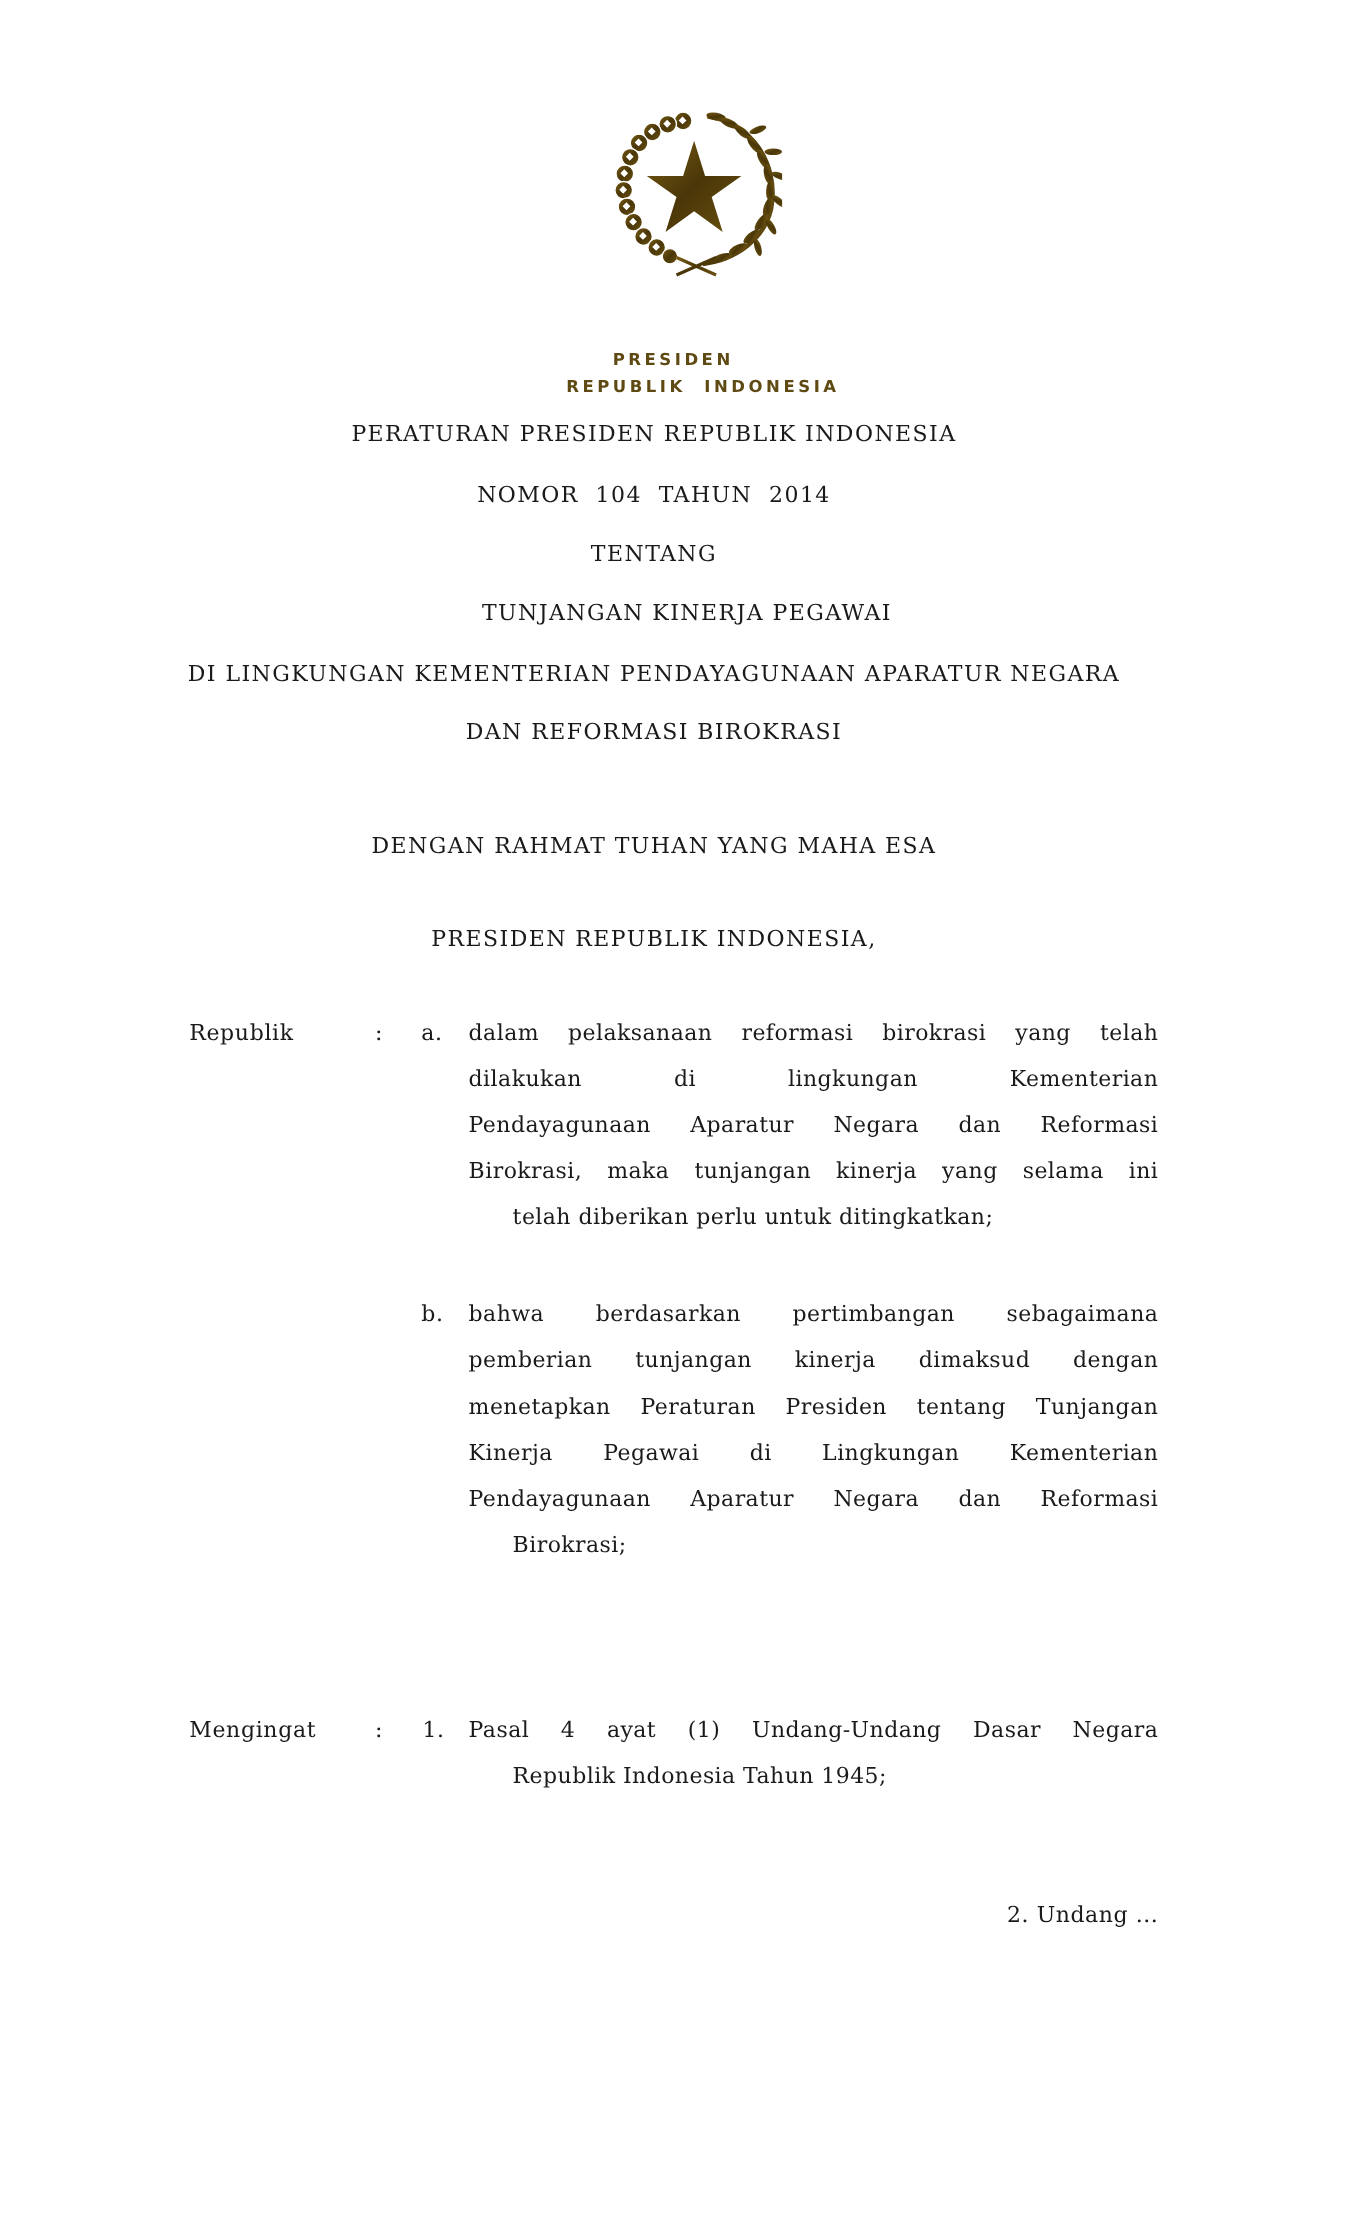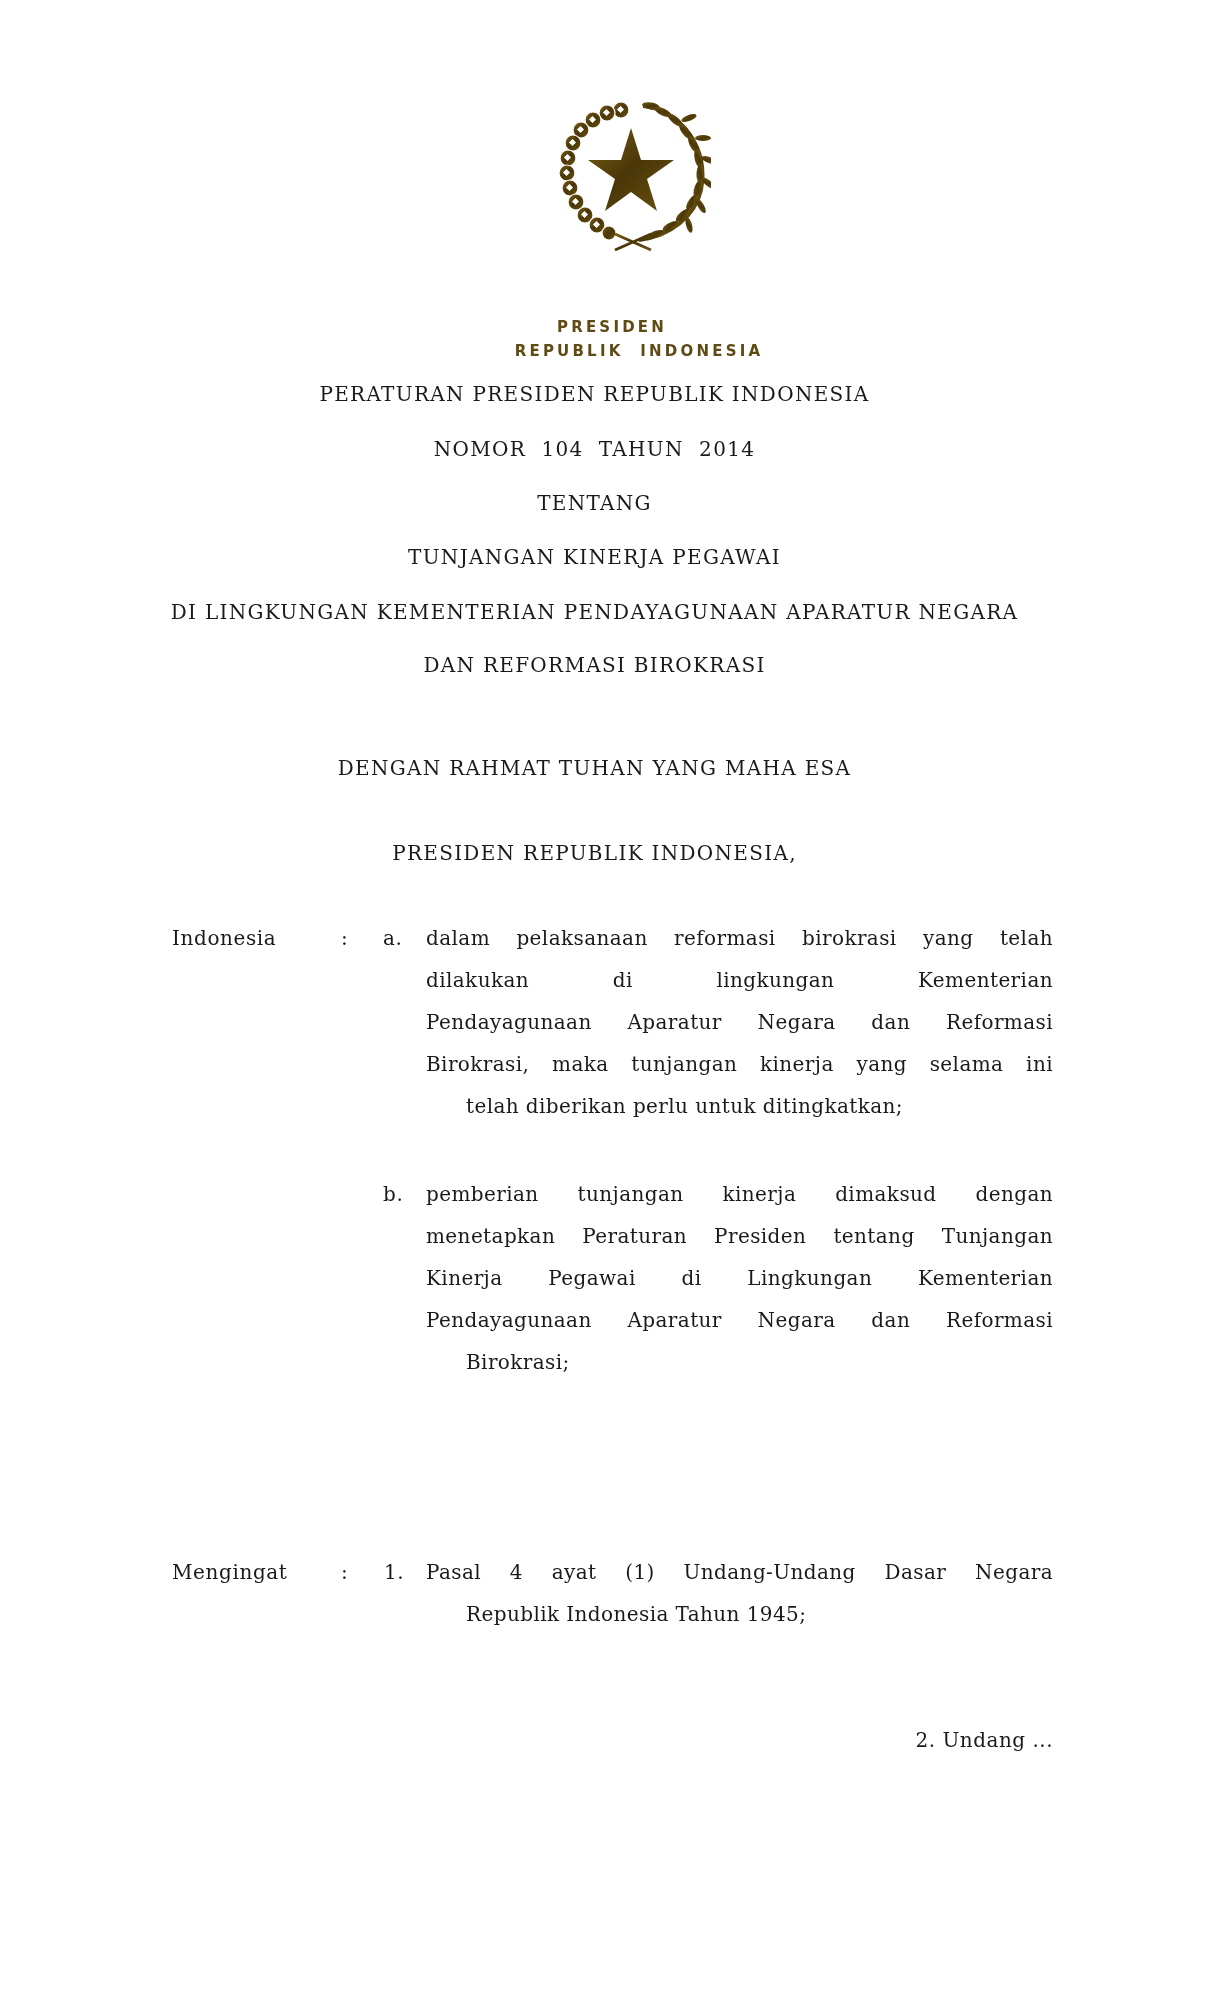--- a/index.html
+++ b/index.html
@@ -95,42 +95,43 @@
     <path d="M64,136 L100,152 M64,152 L100,136" stroke="url(#g)" stroke-width="3"></path>
   </svg>
 </div>
 
 <div class="abs gold-text" style="top:291px;">PRESIDEN</div>
 <div class="abs gold-text" style="top:315px; white-space:pre;padding-left:27px;">REPUBLIK  INDONESIA</div>
 
 <div class="abs center-line" style="top:373px;">PERATURAN PRESIDEN REPUBLIK INDONESIA</div>
 <div class="abs center-line" style="top:428px;">NOMOR  104  TAHUN  2014</div>
 <div class="abs center-line" style="top:482px;">TENTANG</div>
-<div class="abs center-line" style="top:536px;">TUNJANGAN KINERJA PEGAWAI</div>
+<div class="abs center-line" style="top:536px;padding-left:30px;">TUNJANGAN KINERJA PEGAWAI</div>
 <div class="abs center-line" style="top:591px;">DI LINGKUNGAN KEMENTERIAN PENDAYAGUNAAN APARATUR NEGARA</div>
 <div class="abs center-line" style="top:644px;">DAN REFORMASI BIROKRASI</div>
 
 <div class="abs center-line" style="top:747px;">DENGAN RAHMAT TUHAN YANG MAHA ESA</div>
 <div class="abs center-line" style="top:832px;">PRESIDEN REPUBLIK INDONESIA,</div>
 
 <div>
-  <div class="abs label" style="left:172px; top:917px;">Indonesia</div>
+  <div class="abs label" style="left:172px; top:917px;">Republik</div>
   <div class="abs label" style="left:341px; top:917px;">:</div>
 
   <div class="abs label" style="left:383px; top:917px;">a.</div>
   <div class="abs para" style="top:917px;">
     <span class="ln">dalam pelaksanaan reformasi birokrasi yang telah</span>
     <span class="ln">dilakukan di lingkungan Kementerian</span>
     <span class="ln">Pendayagunaan Aparatur Negara dan Reformasi</span>
     <span class="ln">Birokrasi, maka tunjangan kinerja yang selama ini</span>
     <span class="ln last">telah diberikan perlu untuk ditingkatkan;</span>
   </div>
 
   <div class="abs label" style="left:383px; top:1173px;">b.</div>
   <div class="abs para" style="top:1173px;">
+    <span class="ln">bahwa berdasarkan pertimbangan sebagaimana</span>
     <span class="ln">pemberian tunjangan kinerja dimaksud dengan</span>
     <span class="ln">menetapkan Peraturan Presiden tentang Tunjangan</span>
     <span class="ln">Kinerja Pegawai di Lingkungan Kementerian</span>
     <span class="ln">Pendayagunaan Aparatur Negara dan Reformasi</span>
     <span class="ln last">Birokrasi;</span>
   </div>
 </div>
 
 <div>
   <div class="abs label" style="left:172px; top:1551px;">Mengingat</div>

